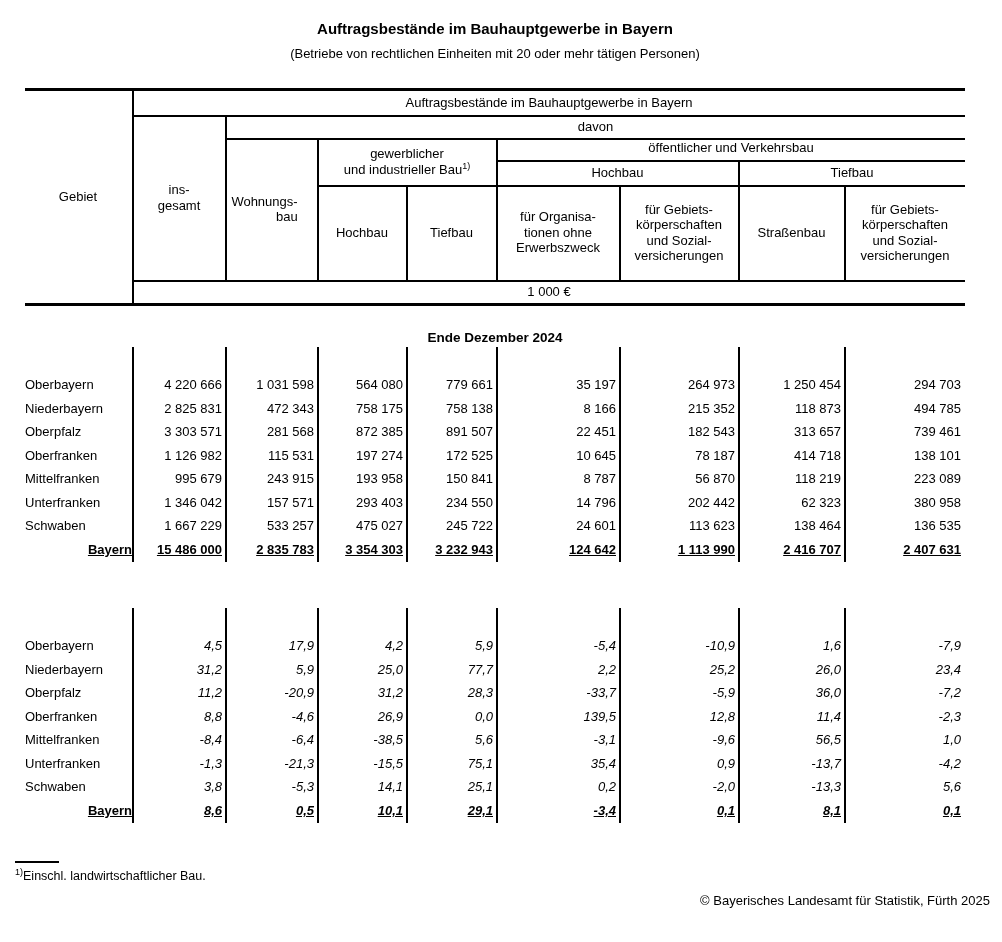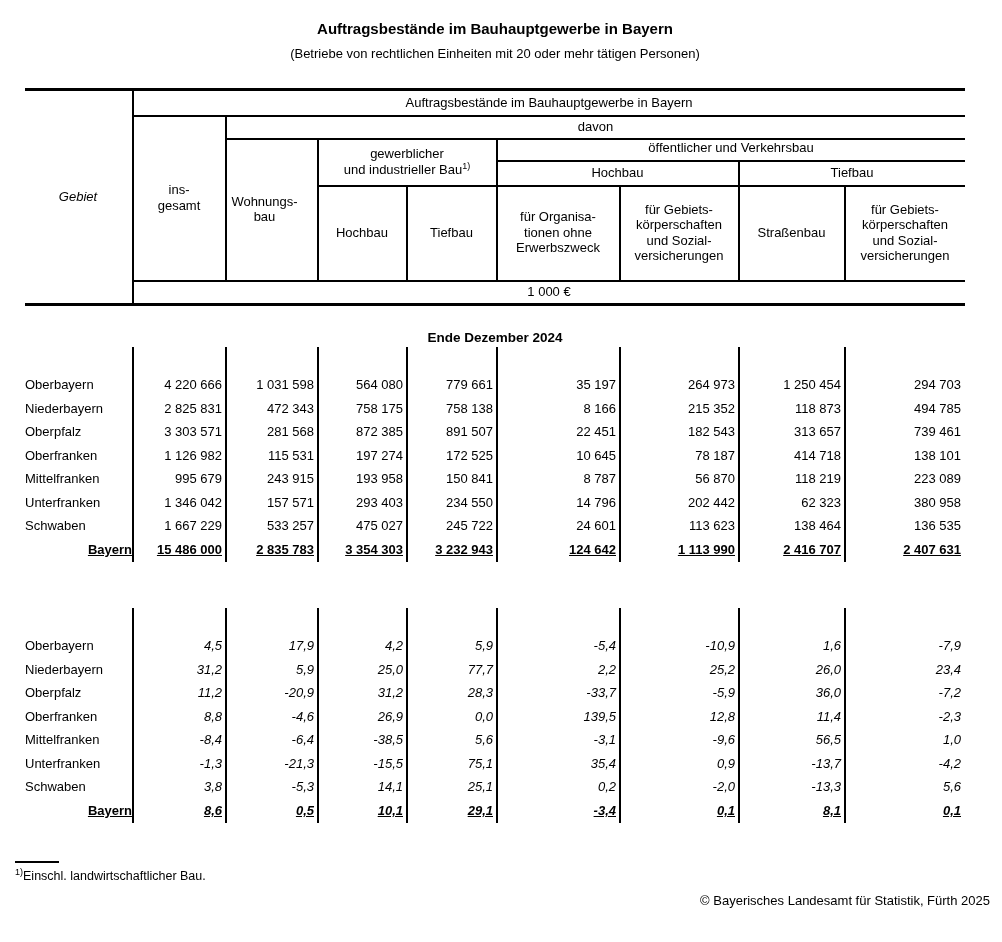--- a/index.html
+++ b/index.html
@@ -59,34 +59,34 @@
 
     <div class="vline" style="left:107px;top:0;height:212px;"></div>
     <div class="vline" style="left:200px;top:24px;height:165px;"></div>
     <div class="vline" style="left:292px;top:47px;height:142px;"></div>
     <div class="vline" style="left:381px;top:94px;height:95px;"></div>
     <div class="vline" style="left:471px;top:47px;height:142px;"></div>
     <div class="vline" style="left:594px;top:94px;height:95px;"></div>
     <div class="vline" style="left:713px;top:69px;height:120px;"></div>
     <div class="vline" style="left:819px;top:94px;height:95px;"></div>
 
-    <div class="hc" style="left:0;top:0;width:106px;height:212px;font-style:italic;">
+    <div class="hc" style="left:0;top:0;width:106px;height:212px;">
       <span class="ml">Gebiet</span>
     </div>
     <div class="hc" style="left:108px;top:0;width:832px;height:24px;">
       <span class="ml">Auftragsbestände im Bauhauptgewerbe in Bayern</span>
     </div>
     <div class="hc" style="left:201px;top:24px;width:739px;height:23px;">
       <span class="ml">davon</span>
     </div>
     <div class="hc" style="left:108px;top:24px;width:92px;height:165px;">
       <span class="ml">ins-
 gesamt</span>
     </div>
-    <div class="hc" style="left:201px;top:47px;width:77px;height:142px;">
+    <div class="hc" style="left:201px;top:47px;width:77px;height:142px;text-align:right;">
       <span class="ml">Wohnungs-
 bau</span>
     </div>
     <div class="hc" style="left:293px;top:47px;width:178px;height:47px;">
       <span style="white-space:pre-line;"><span class="ml">gewerblicher
 und industrieller Bau</span><sup>1)</sup></span>
     </div>
     <div class="hc" style="left:472px;top:47px;width:468px;height:20px;">
       <span class="ml">öffentlicher und Verkehrsbau</span>
     </div>

